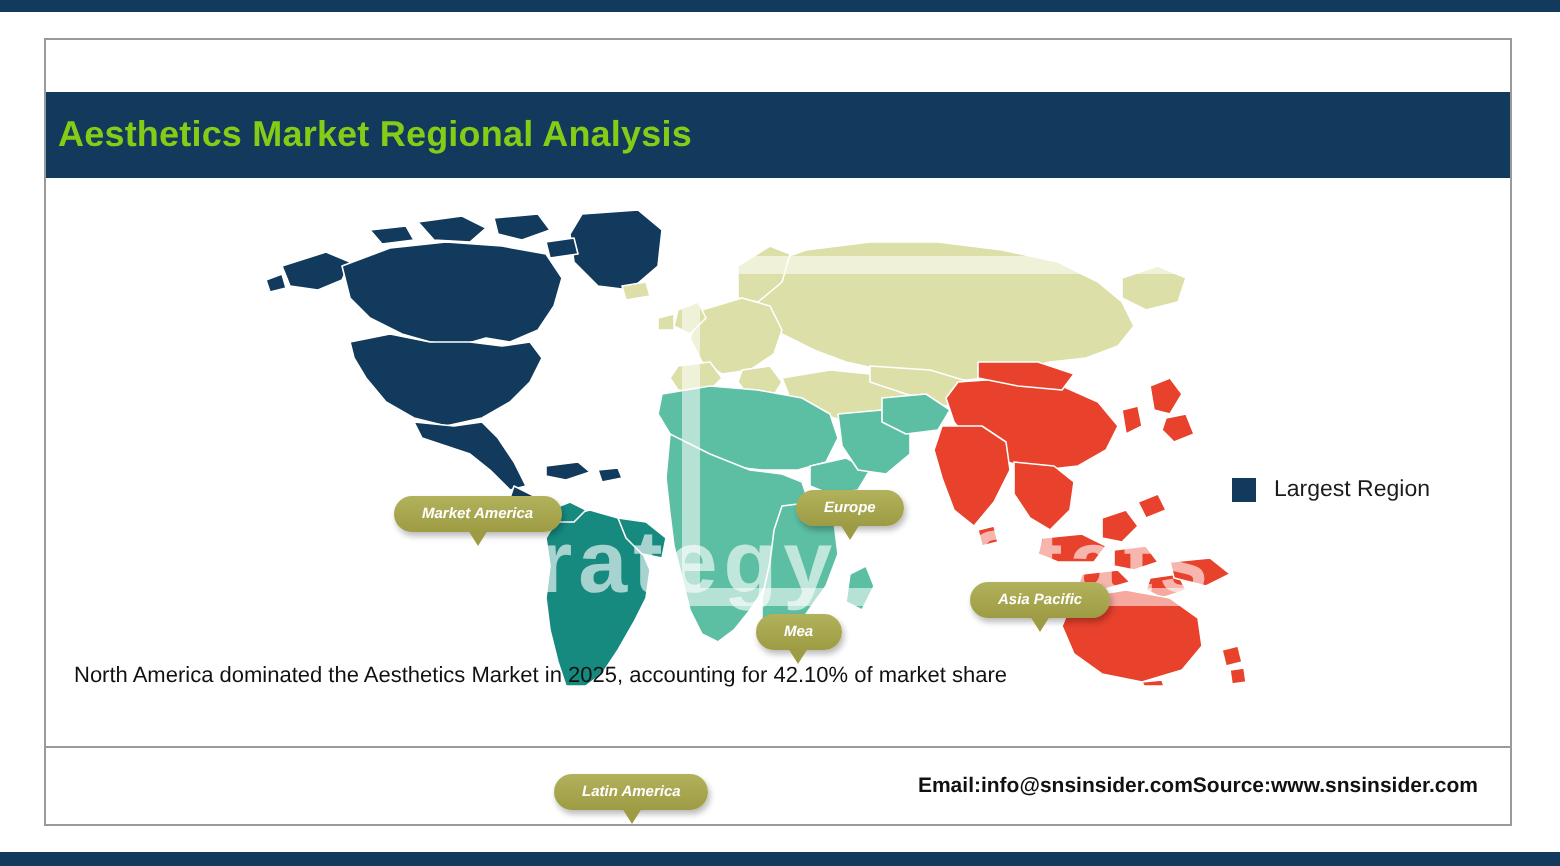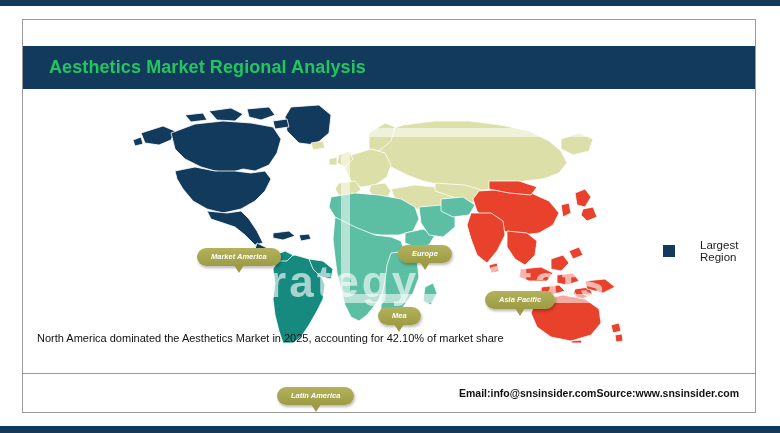--- a/index.html
+++ b/index.html
@@ -45,24 +45,24 @@
     position: absolute;
     left: 0;
     top: 26px;
     width: 100%;
     height: 43px;
     background: #123a5c;
     display: flex;
     align-items: center;
   }
   .title-band .title-text {
-    color: #22c55e;
+    color: #84cc16;
     font-size: 18px;
     font-weight: bold;
-    padding-left: 26px;
+    padding-left: 6px;
     letter-spacing: 0.1px;
   }
 
   
   .body-area {
     position: absolute;
     left: 0;
     top: 69px;
     width: 100%;
     height: 255px;
@@ -132,25 +132,25 @@
     bottom: -7px;
     width: 0; height: 0;
     border-left: 5px solid transparent;
     border-right: 5px solid transparent;
     border-top: 8px solid #9d9c45;
   }
 
   
   .legend {
     position: absolute;
-    left: 640px;
+    left: 593px;
     top: 150px;
     display: flex;
     align-items: center;
-    gap: 25px;
+    gap: 9px;
     z-index: 6;
   }
   .legend-swatch {
     width: 12px;
     height: 12px;
     background: #123a5c;
     flex: none;
   }
   .legend-label {
     font-size: 11.5px;

